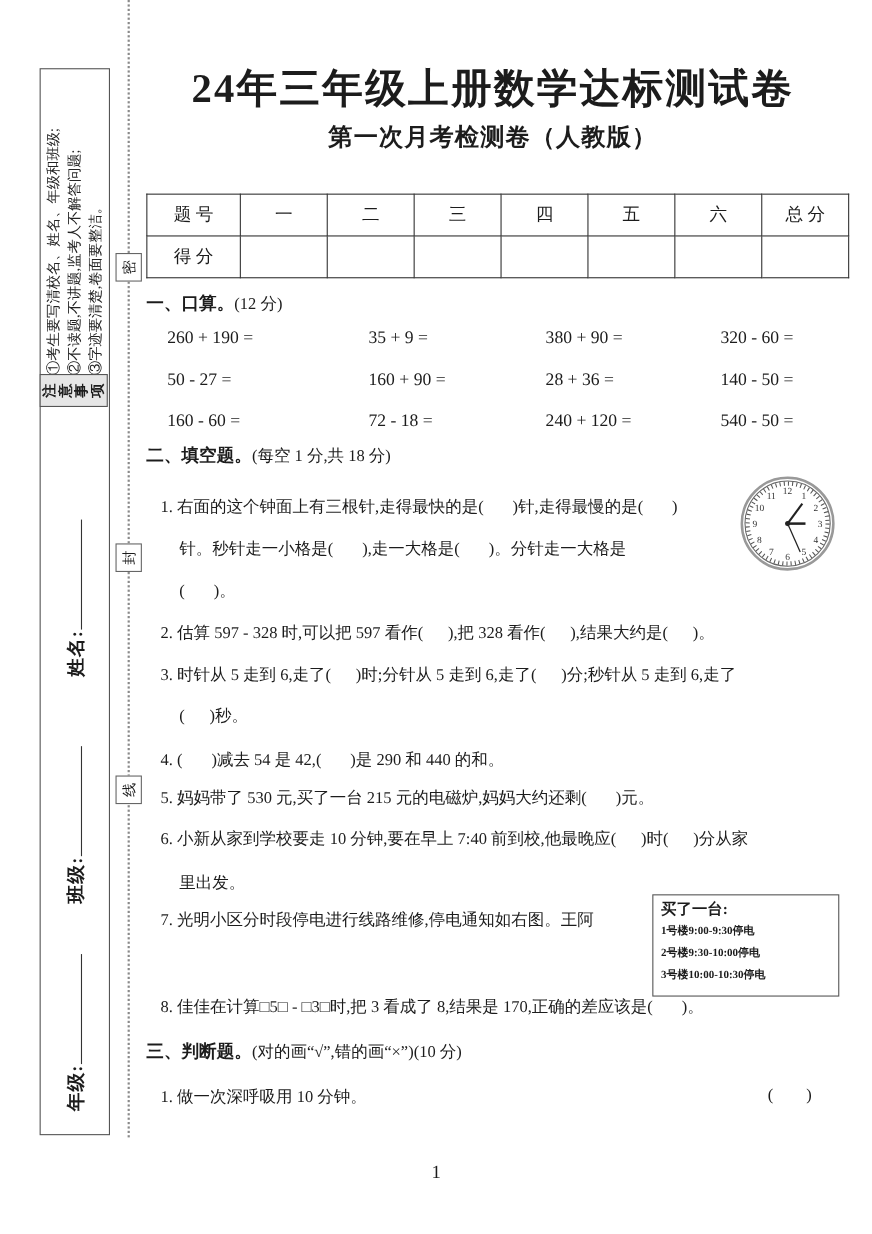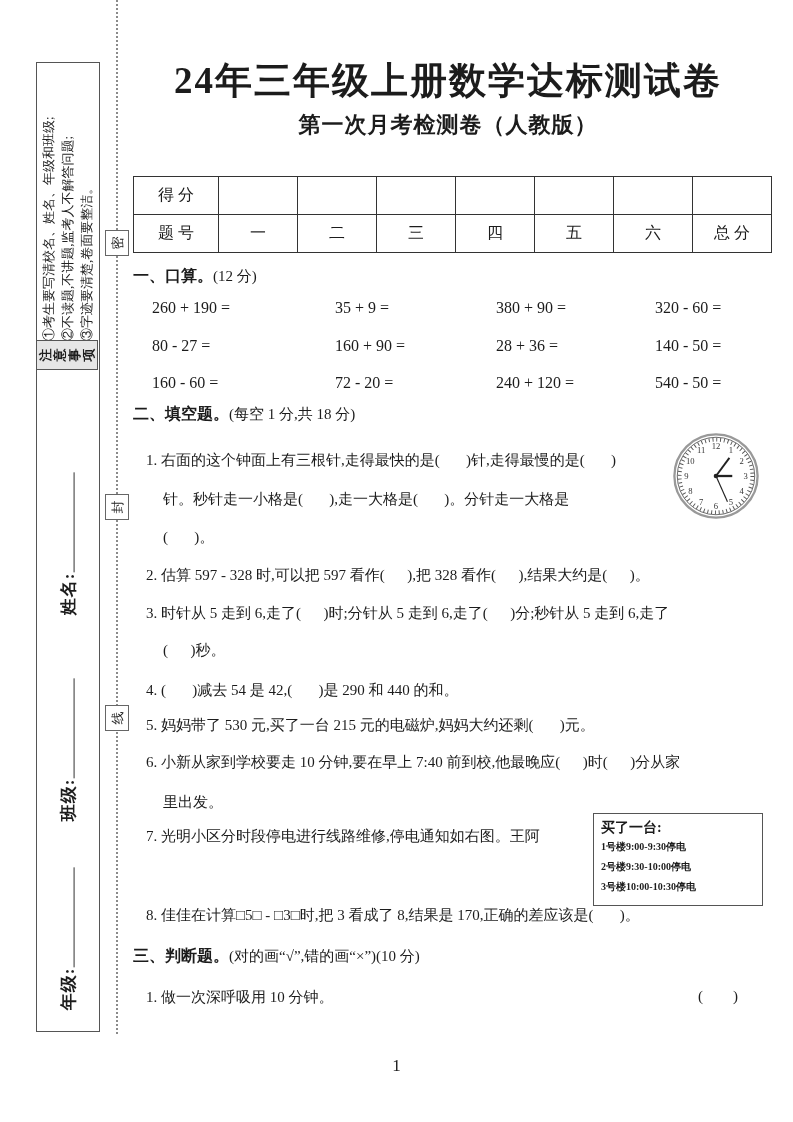--- a/index.html
+++ b/index.html
@@ -96,56 +96,56 @@
   <div class="seal" style="top:705px;">
       <span>线</span>
     </div>
 
   <div class="title">24年三年级上册数学达标测试卷</div>
   <div class="subtitle">第一次月考检测卷（人教版）</div>
 
   <table class="scoretable">
     <tbody>
         <tr>
-      <td class="c0">得 分</td>
-      <td class="c"></td>
-      <td class="c"></td>
-      <td class="c"></td>
-      <td class="c"></td>
-      <td class="c"></td>
-      <td class="c"></td>
-      <td class="c"></td>
-    </tr>
-    <tr>
       <td class="c0">题 号</td>
       <td class="c">一</td>
       <td class="c">二</td>
       <td class="c">三</td>
       <td class="c">四</td>
       <td class="c">五</td>
       <td class="c">六</td>
       <td class="c">总 分</td>
     </tr>
+    <tr>
+      <td class="c0">得 分</td>
+      <td class="c"></td>
+      <td class="c"></td>
+      <td class="c"></td>
+      <td class="c"></td>
+      <td class="c"></td>
+      <td class="c"></td>
+      <td class="c"></td>
+    </tr>
   </tbody>
     </table>
 
   <div class="sec" style="left:133px;top:266px;"><span class="lead">一、口算。</span><span class="score">(12 分)</span></div>
 
   <span class="oral" style="left:152px;top:299px;">260 + 190 =</span>
   <span class="oral" style="left:335px;top:299px;">35 + 9 =</span>
   <span class="oral" style="left:496px;top:299px;">380 + 90 =</span>
   <span class="oral" style="left:655px;top:299px;">320 - 60 =</span>
 
-  <span class="oral" style="left:152px;top:337px;">80 - 27 =</span>
+  <span class="oral" style="left:152px;top:337px;">50 - 27 =</span>
   <span class="oral" style="left:335px;top:337px;">160 + 90 =</span>
   <span class="oral" style="left:496px;top:337px;">28 + 36 =</span>
   <span class="oral" style="left:655px;top:337px;">140 - 50 =</span>
 
   <span class="oral" style="left:152px;top:374px;">160 - 60 =</span>
-  <span class="oral" style="left:335px;top:374px;">72 - 20 =</span>
+  <span class="oral" style="left:335px;top:374px;">72 - 18 =</span>
   <span class="oral" style="left:496px;top:374px;">240 + 120 =</span>
   <span class="oral" style="left:655px;top:374px;">540 - 50 =</span>
 
   <div class="sec" style="left:133px;top:404px;"><span class="lead">二、填空题。</span><span class="score">(每空 1 分,共 18 分)</span></div>
 
   <div class="ln" style="left:146px;top:451px;">1. 右面的这个钟面上有三根针,走得最快的是(       )针,走得最慢的是(       )</div>
   <div class="ln" style="left:163px;top:490px;">针。秒针走一小格是(       ),走一大格是(       )。分针走一大格是</div>
   <div class="ln" style="left:163px;top:528px;">(       )。</div>
   <div class="ln" style="left:146px;top:566px;">2. 估算 597 - 328 时,可以把 597 看作(      ),把 328 看作(      ),结果大约是(      )。</div>
   <div class="ln" style="left:146px;top:604px;">3. 时针从 5 走到 6,走了(      )时;分针从 5 走到 6,走了(      )分;秒针从 5 走到 6,走了</div>

